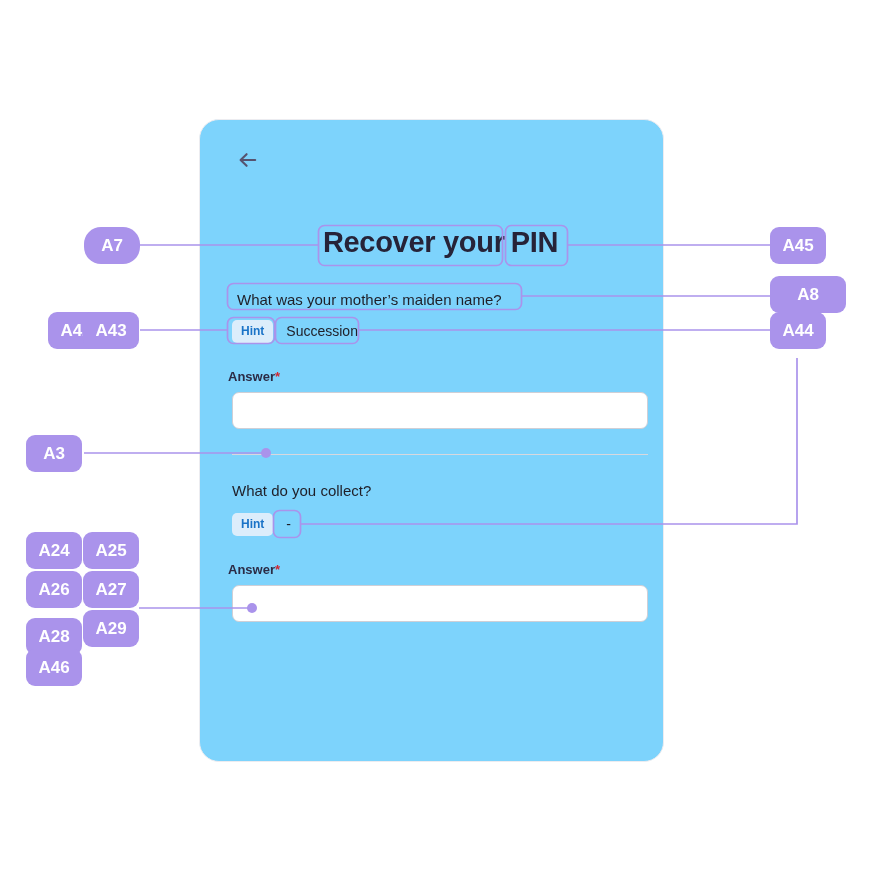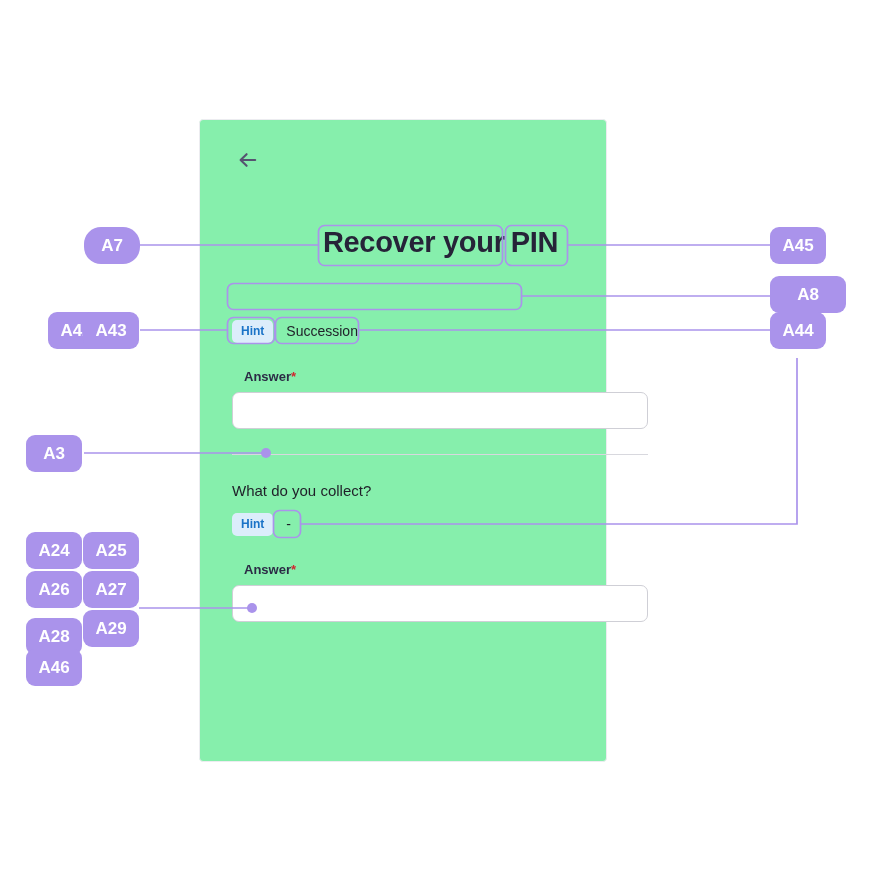--- a/index.html
+++ b/index.html
@@ -22,24 +22,24 @@
     left: 0; top: 0;
     width: 877px; height: 883px;
     pointer-events: none;
     z-index: 5;
   }
 
   
   #card {
     position: absolute;
     left: 199px; top: 119px;
-    width: 408px; height: 643px;
-    background: #86efac;
+    width: 465px; height: 643px;
+    background: #7dd3fc;
     border: 1px solid #ececf0;
-    border-radius: 4px;
+    border-radius: 20px;
     z-index: 2;
   }
 
   #back-btn {
     position: absolute;
     left: 33px; top: 27px;
     width: 30px; height: 26px;
     display: flex; align-items: center; justify-content: center;
     cursor: pointer;
   }
@@ -93,21 +93,21 @@
   .hint-value {
     font-size: 14px;
     color: #1f1f28;
     padding: 3px 6px;
     line-height: 1.25;
     white-space: nowrap;
   }
 
   .answer-label {
     position: absolute;
-    left: 44px;
+    left: 28px;
     font-size: 13px;
     font-weight: bold;
     color: #2b2b45;
   }
   #lbl-a1 { top: 249px; }
   #lbl-a2 { top: 442px; }
   .req-star { color: #d22630; }
 
   .answer-input {
     position: absolute;
@@ -181,20 +181,21 @@
           <path d="M8.6 2.2 L2.6 8 L8.6 13.8" fill="none" stroke="#565370" stroke-width="2.1" stroke-linecap="round" stroke-linejoin="round"></path>
           <path d="M3.1 8 H17.2" fill="none" stroke="#565370" stroke-width="2.1" stroke-linecap="round"></path>
         </svg>
       </span>
     </div>
 
     <div id="title">
       <span class="seg">Recover your</span><span class="seg">PIN</span>
     </div>
 
+    <div class="q-text" id="q1">What was your mother’s maiden name?</div>
 
     <div class="hint-row" id="hint-row-1">
       <span class="hint-badge">Hint</span>
       <span class="hint-value">Succession</span>
     </div>
 
     <div class="answer-label" id="lbl-a1"><span>Answer</span><span class="req-star">*</span></div>
 
     <div class="answer-input" id="inp-a1"></div>
 

